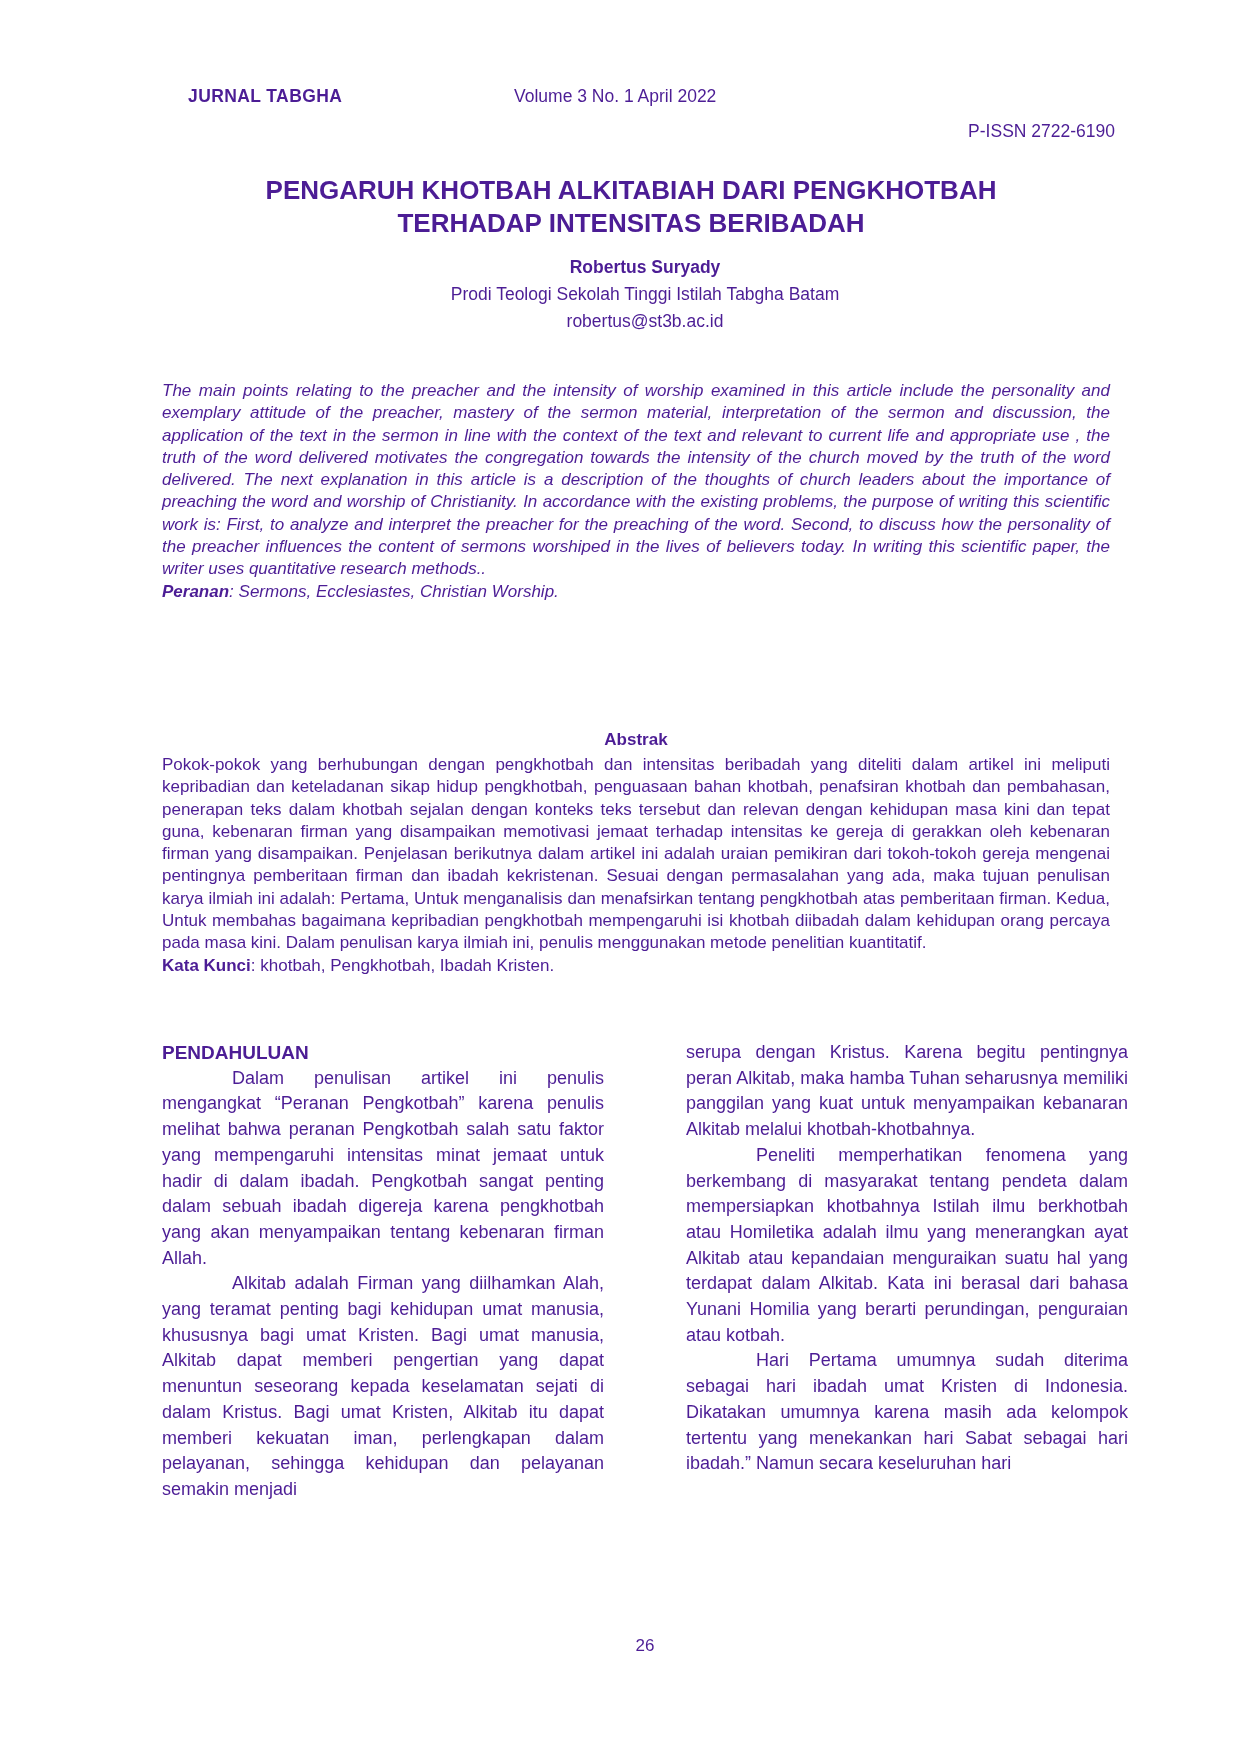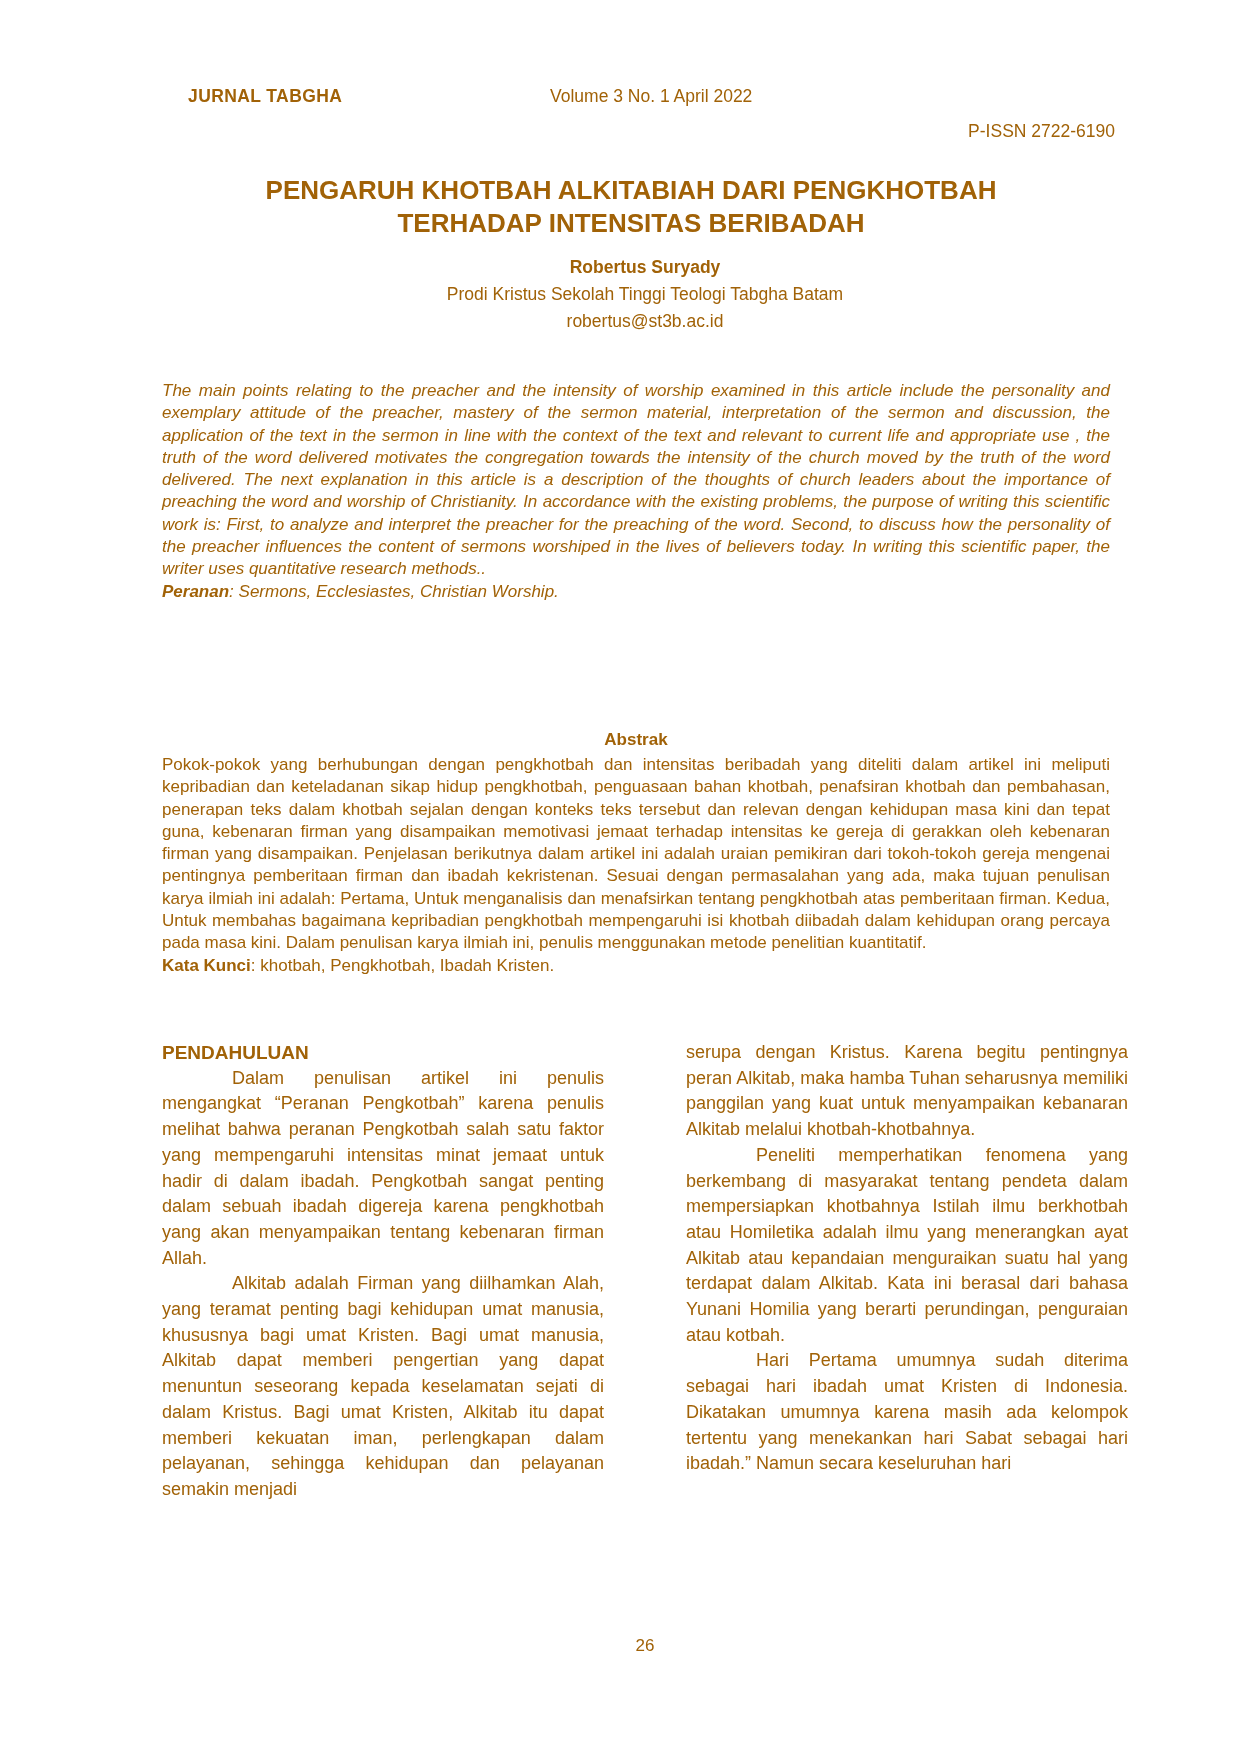--- a/index.html
+++ b/index.html
@@ -1,26 +1,26 @@
 <!DOCTYPE html>
 <html><head>
 <meta charset="utf-8">
 <style>
   html,body{margin:0;padding:0;background:#ffffff;}
   .page{
     position:relative;
     width:1240px;height:1754px;
-    background:#ffffff;color:#a16207;
+    background:#ffffff;color:#4c1d95;
     font-family:"Liberation Sans",sans-serif;
     overflow:hidden;
   }
   
   .hdr{position:absolute;top:86px;left:162px;right:112px;height:22px;font-size:17.5px;}
   .hdr-journal{position:absolute;left:26px;top:0;font-weight:bold;letter-spacing:.4px;}
-  .hdr-volume{position:absolute;left:352px;top:0;margin-left:36px;}
+  .hdr-volume{position:absolute;left:352px;top:0;}
   .hdr-issn{position:absolute;right:13px;top:0;margin-top:35px;}
   
   .title{position:absolute;top:174px;left:148px;width:966px;text-align:center;
          font-weight:bold;font-size:26px;line-height:33px;}
   .author{position:absolute;top:257px;left:162px;width:966px;text-align:center;
           font-weight:bold;font-size:17.5px;}
   .affil{position:absolute;top:284px;left:162px;width:966px;text-align:center;font-size:17.5px;}
   .email{position:absolute;top:311px;left:162px;width:966px;text-align:center;font-size:17.5px;}
   
   .abs-en-head{position:absolute;top:356px;left:162px;width:948px;text-align:center;
@@ -53,21 +53,21 @@
     <span class="hdr-volume">Volume 3 No. 1 April 2022</span>
     <span class="hdr-issn">P-ISSN 2722-6190</span>
   </div>
 
   <div class="title">
     <div>PENGARUH KHOTBAH ALKITABIAH DARI PENGKHOTBAH</div>
     <div>TERHADAP INTENSITAS BERIBADAH</div>
   </div>
 
   <div class="author">Robertus Suryady</div>
-  <div class="affil">Prodi Kristus Sekolah Tinggi Teologi Tabgha Batam</div>
+  <div class="affil">Prodi Teologi Sekolah Tinggi Istilah Tabgha Batam</div>
   <div class="email">robertus@st3b.ac.id</div>
 
   <div class="abs-en">
     <p>The main points relating to the preacher and the intensity of worship examined in this article include the personality and exemplary attitude of the preacher, mastery of the sermon material, interpretation of the sermon and discussion, the application of the text in the sermon in line with the context of the text and relevant to current life and appropriate use , the truth of the word delivered motivates the congregation towards the intensity of the church moved by the truth of the word delivered. The next explanation in this article is a description of the thoughts of church leaders about the importance of preaching the word and worship of Christianity. In accordance with the existing problems, the purpose of writing this scientific work is: First, to analyze and interpret the preacher for the preaching of the word. Second, to discuss how the personality of the preacher influences the content of sermons worshiped in the lives of believers today. In writing this scientific paper, the writer uses quantitative research methods..</p>
     <div>
       <span class="kw-label">Peranan</span><span>: Sermons, Ecclesiastes, Christian Worship.</span>
     </div>
   </div>
 
   <div class="abs-id-head">Abstrak</div>

